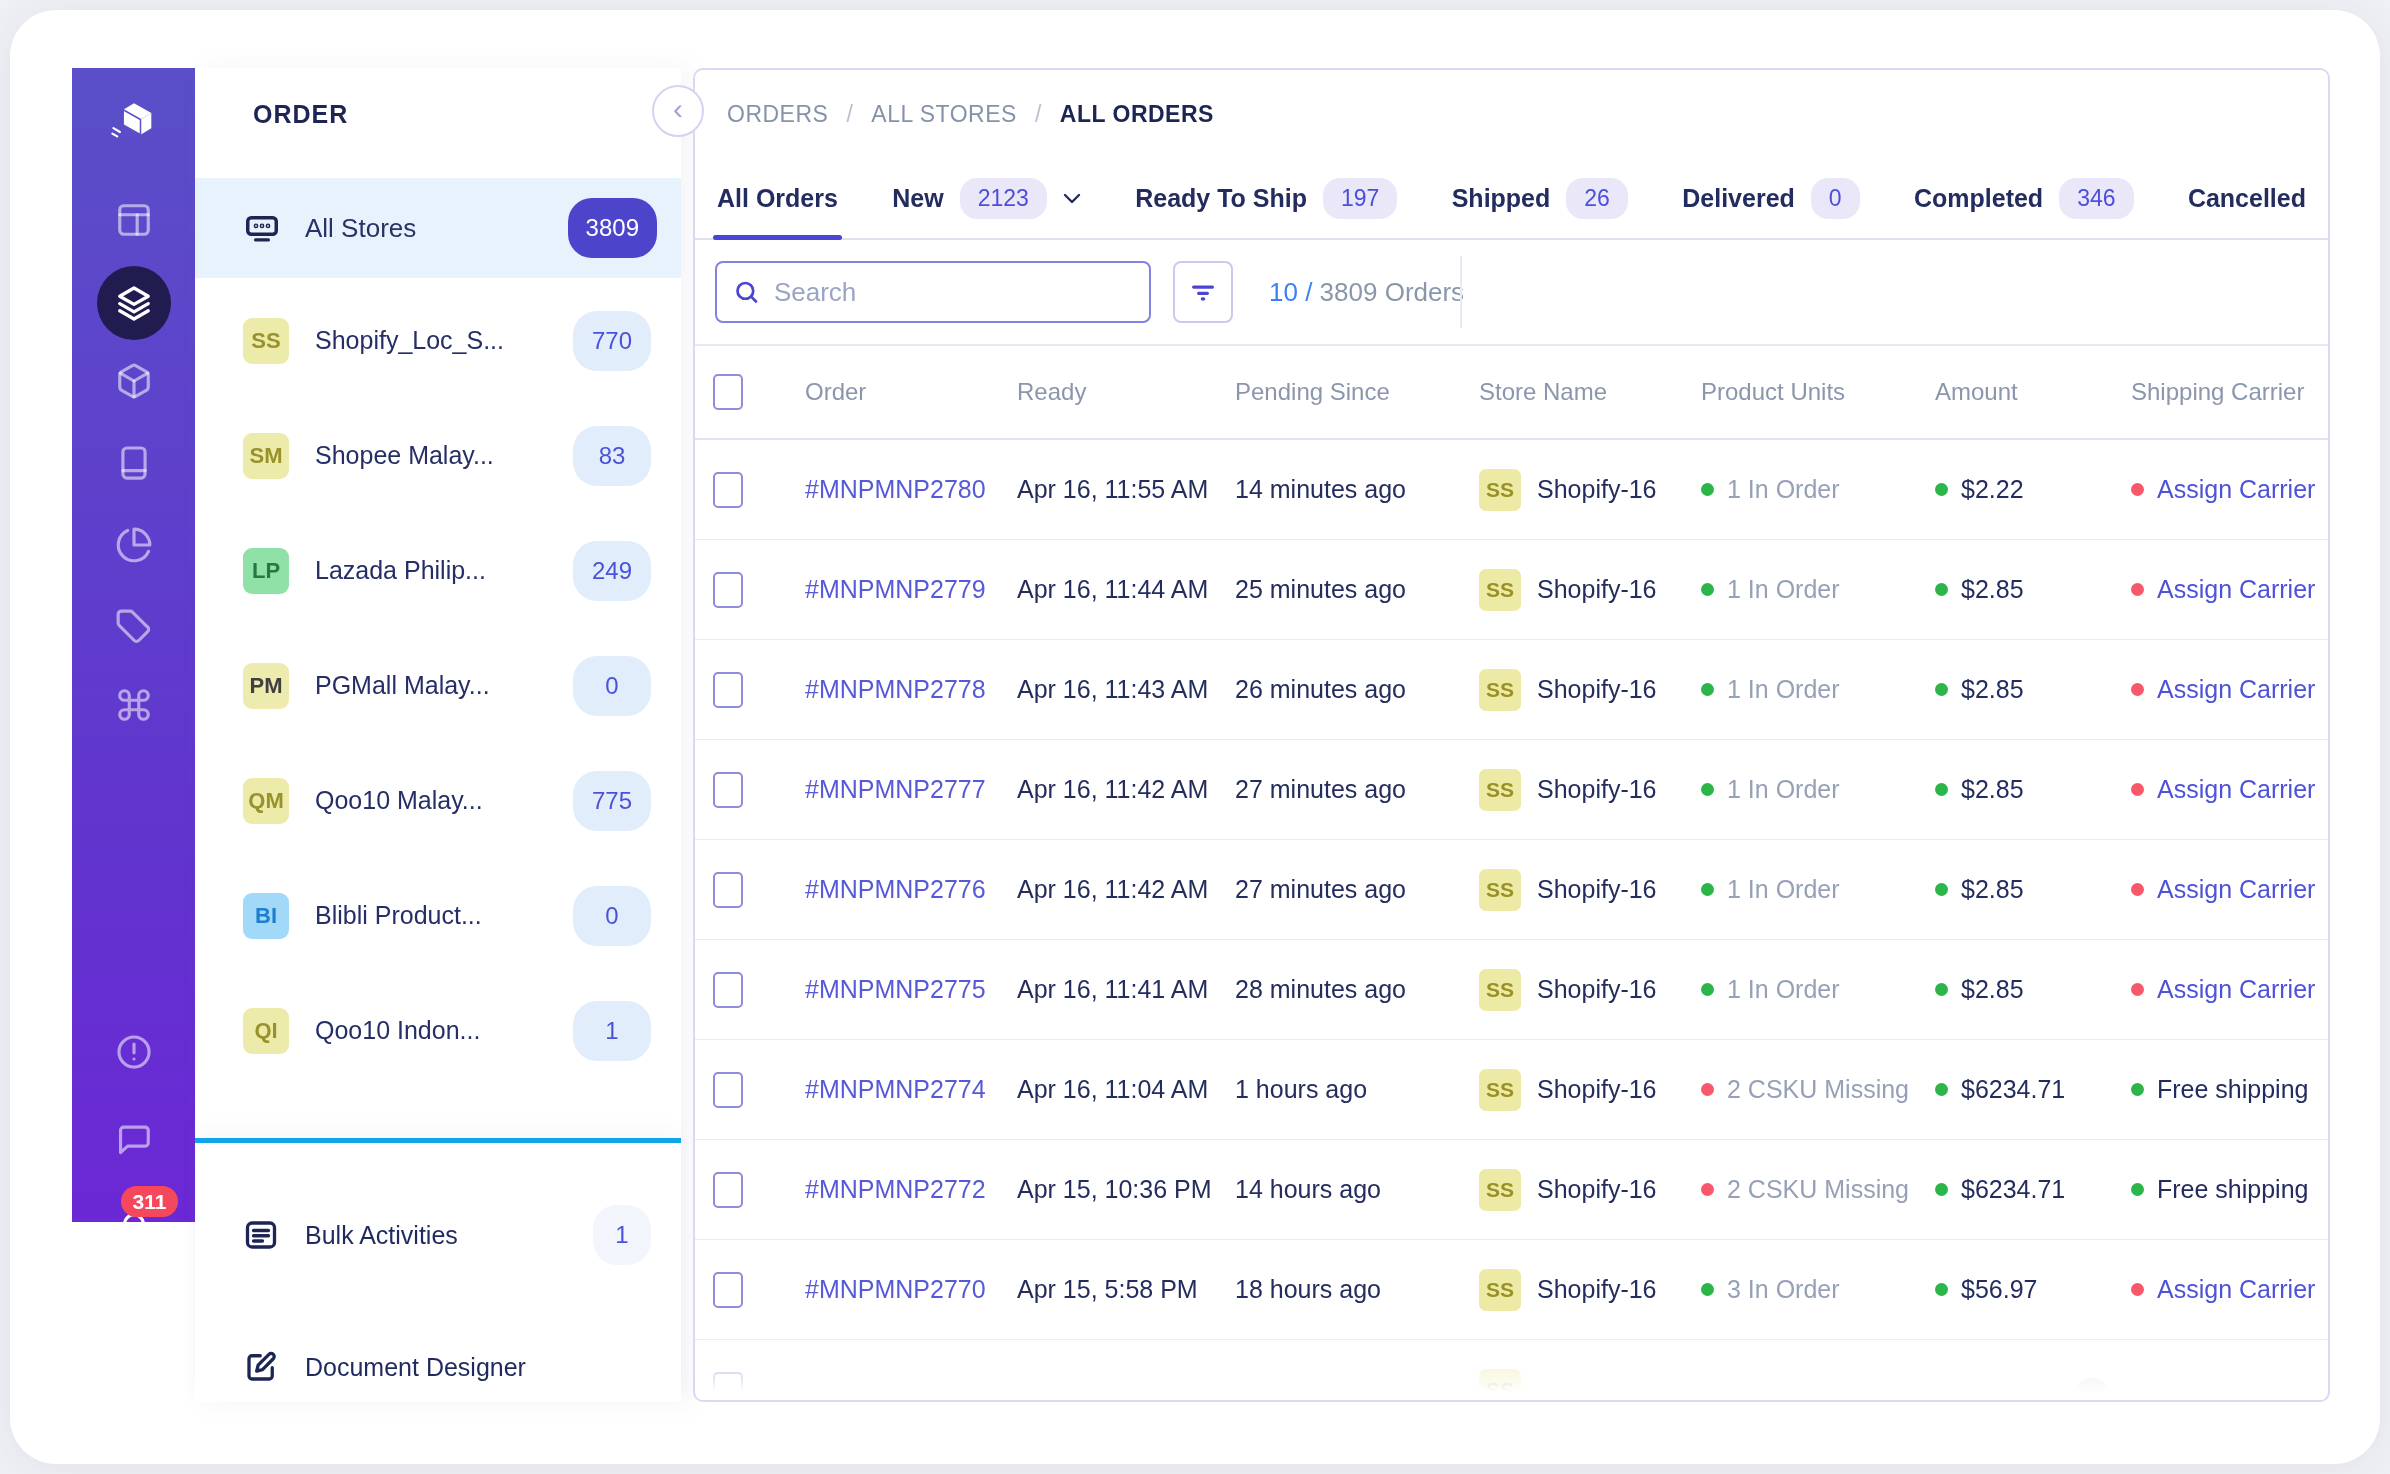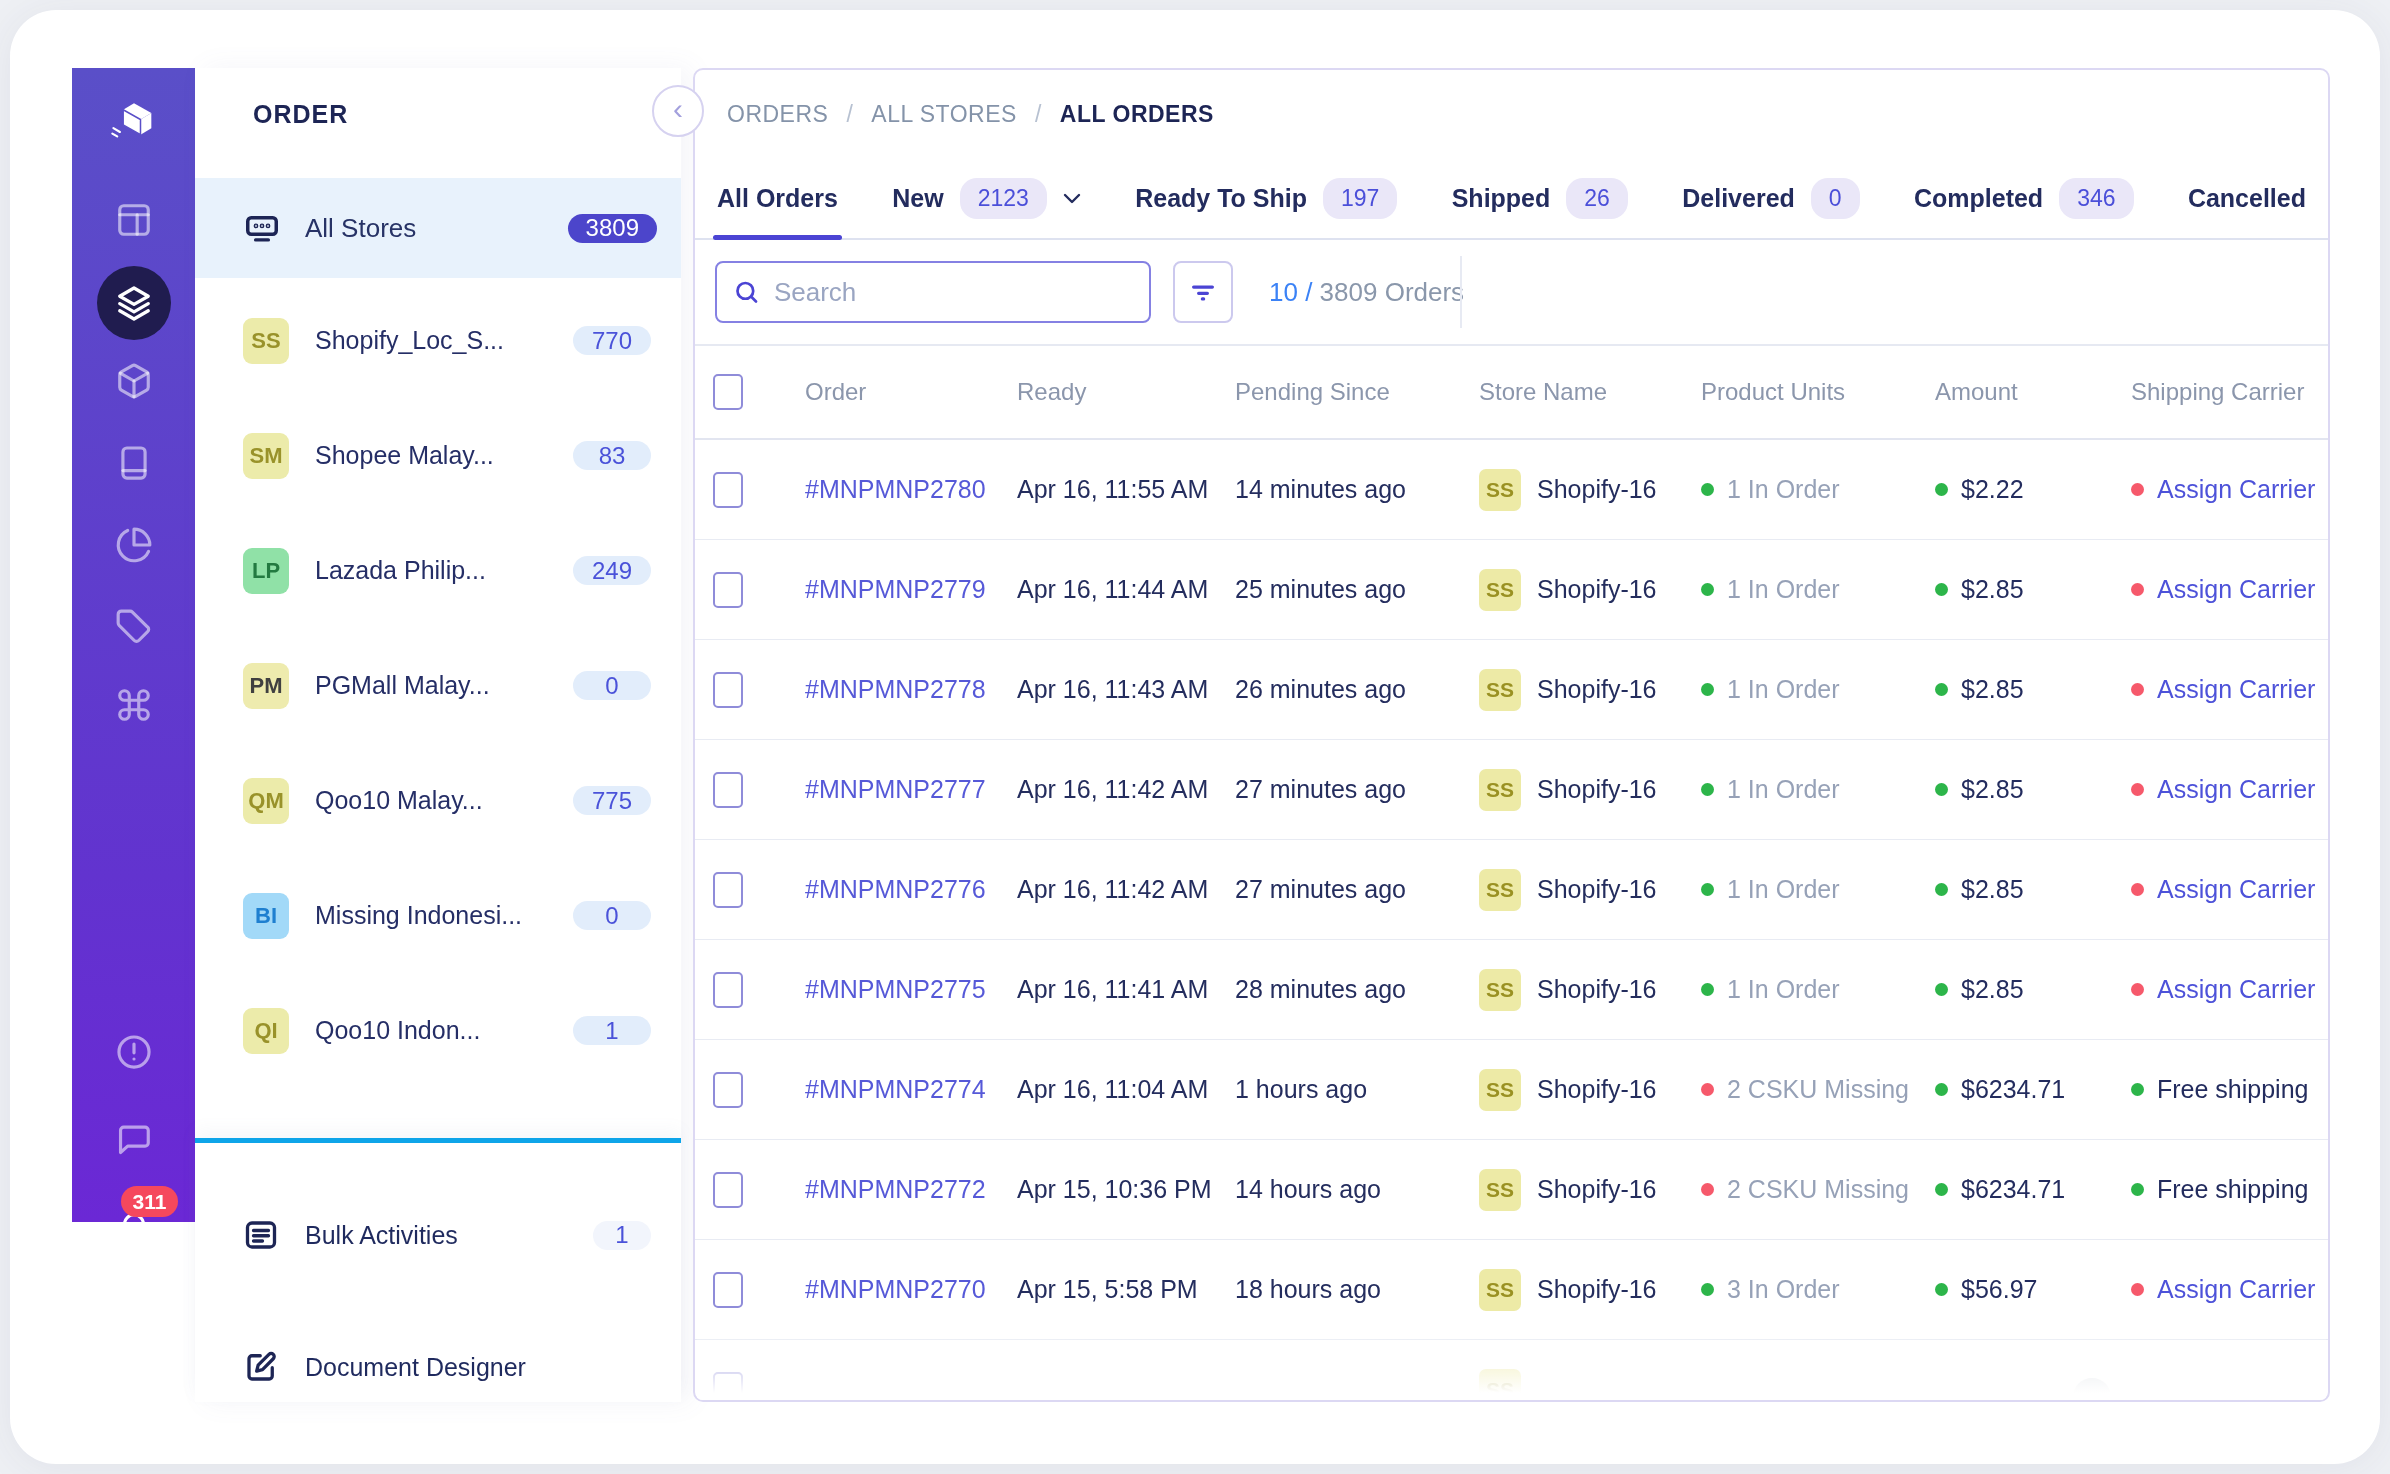--- a/index.html
+++ b/index.html
@@ -49,21 +49,21 @@
   }
   .panel-title { position:absolute; left:58px; top:32px; font-size:25px; font-weight:bold;
     letter-spacing:1px; color:#1d2555; }
   .all-stores {
     position:absolute; left:0; top:110px; width:100%; height:100px;
     background:#e8f2fc; display:flex; align-items:center; padding:0 24px 0 48px; cursor:pointer;
   }
   .all-stores svg { width:38px; height:38px; stroke:#1d2555; fill:none; stroke-width:2.2;
     stroke-linecap:round; stroke-linejoin:round; }
   .all-stores .lbl { margin-left:24px; font-size:26px; color:#273366; flex:1; }
-  .pill { min-width:78px; height:29px; border-radius:24px; background:#e2edfb; color:#4a52d9;
+  .pill { min-width:78px; height:60px; border-radius:24px; background:#e2edfb; color:#4a52d9;
     font-size:24px; display:flex; align-items:center; justify-content:center; padding:0 18px; }
   .pill.active { background:#4c45cb; color:#fff; }
   .store-list { position:absolute; left:0; top:215px; width:100%; }
   .store-item { height:115px; display:flex; align-items:center; padding:0 30px 0 48px; cursor:pointer; }
   .store-badge { width:46px; height:46px; border-radius:9px; display:flex; align-items:center;
     justify-content:center; font-size:22px; font-weight:bold; flex:none; }
   .store-item .lbl { margin-left:26px; font-size:25px; color:#252e66; flex:1;
     white-space:nowrap; overflow:hidden; }
   .panel-bottom { position:absolute; left:0; top:1070px; width:100%; height:264px;
     border-top:5px solid #0ea5e9; box-shadow:0 -8px 16px rgba(120,130,170,.06); padding-top:26px; }
@@ -268,21 +268,21 @@
           <span class="lbl">PGMall Malay...</span>
           <span class="pill">0</span>
         </div>
         <div class="store-item">
           <span class="store-badge" style="background:#ecebaa;color:#99922a">QM</span>
           <span class="lbl">Qoo10 Malay...</span>
           <span class="pill">775</span>
         </div>
         <div class="store-item">
           <span class="store-badge" style="background:#a2d9f8;color:#1e7fd0">BI</span>
-          <span class="lbl">Missing Indonesi...</span>
+          <span class="lbl">Blibli Product...</span>
           <span class="pill">0</span>
         </div>
         <div class="store-item">
           <span class="store-badge" style="background:#ecebaa;color:#99922a">QI</span>
           <span class="lbl">Qoo10 Indon...</span>
           <span class="pill">1</span>
         </div>
       </div>
 
     <div class="panel-bottom">

